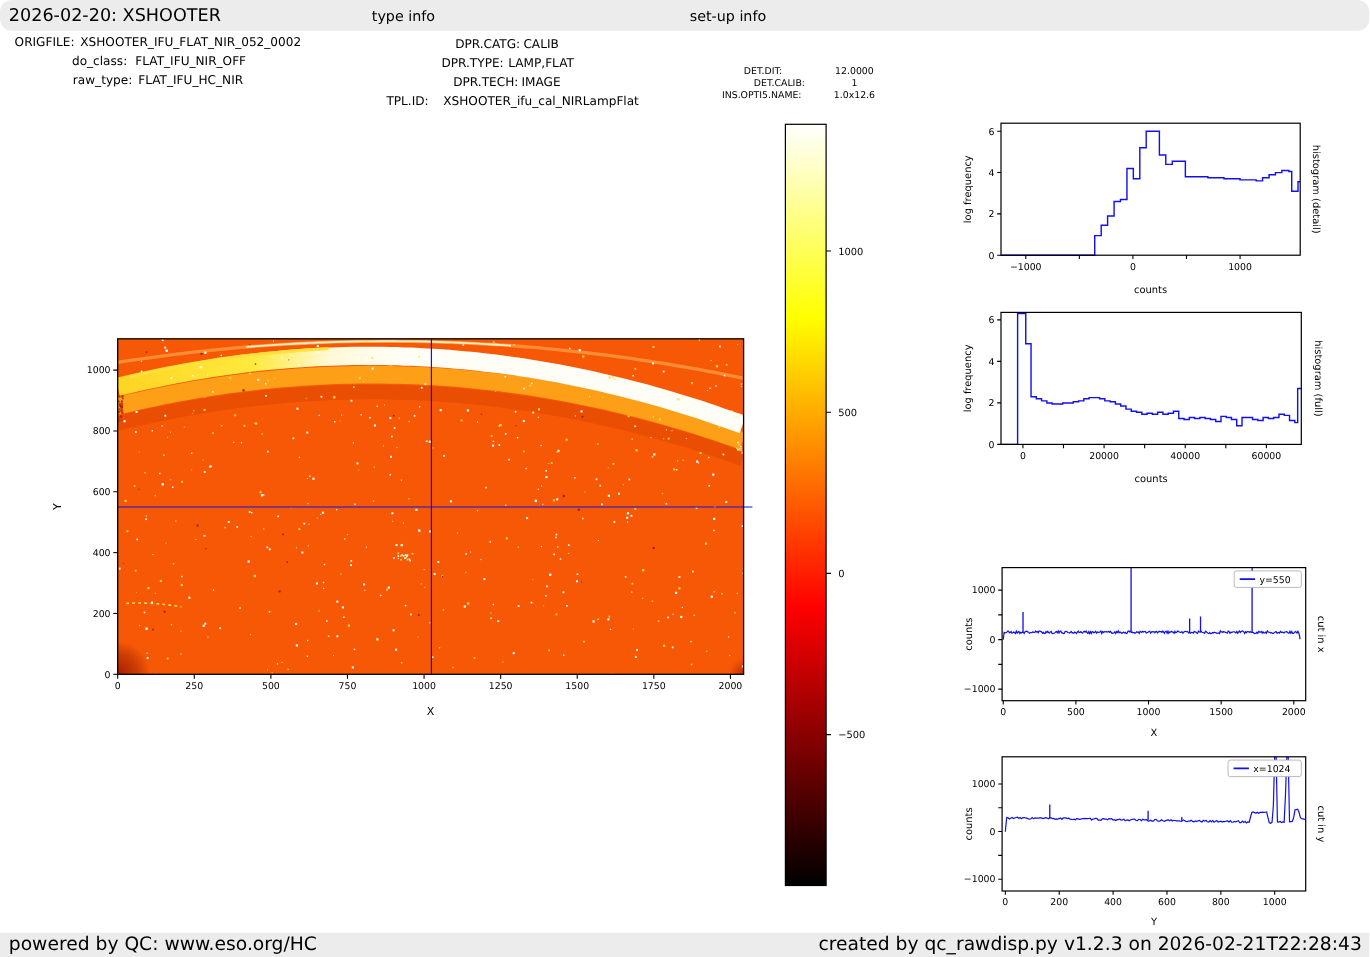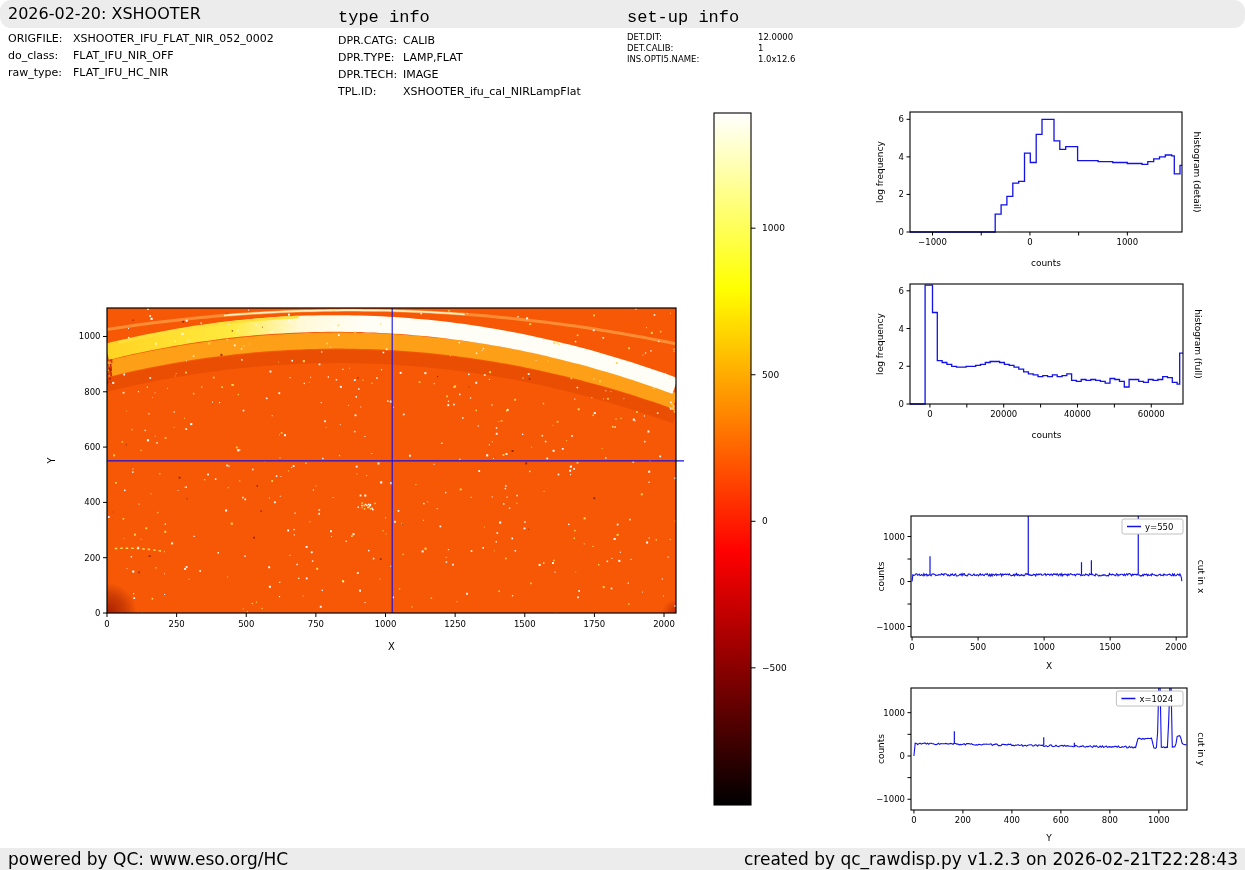--- a/index.html
+++ b/index.html
@@ -2,23 +2,23 @@
 <html><head>
 <meta charset="utf-8">
 <style>
   html,body{margin:0;padding:0;}
   body{width:1245px;height:870px;position:relative;background:#ffffff;overflow:hidden;
        font-family:"DejaVu Sans",sans-serif;color:#000;}
   .bar{position:absolute;left:0;width:1245px;background:#ececec;}
   #header-bar{top:0;height:28px;border-radius:11px;}
   #footer-bar{top:848px;height:32px;font-size:17px;}
   #page-title{position:absolute;left:8px;top:4px;font-size:16px;white-space:nowrap;}
-  .sec-label{position:absolute;top:8px;font-size:17px;white-space:nowrap;font-family:Liberation Mono, monospace;}
-  .kv-block{position:absolute;font-size:11px;line-height:17px;white-space:nowrap;}
-  .kv-block.small{font-size:8.5px;line-height:11px;}
+  .sec-label{position:absolute;top:8px;font-size:13px;white-space:nowrap;}
+  .kv-block{position:absolute;font-size:11px;line-height:17px;white-space:nowrap;text-align:center;}
+  .kv-block.small{font-size:8.5px;line-height:11px;margin-top:28px;}
   .kv-label{display:inline-block;width:65px;}
   .kv-block.small .kv-label{width:131px;}
   #file-info-block{left:8px;top:30px;}
   #type-info-block{left:338px;top:32px;}
   #setup-info-block{left:627px;top:32px;}
   #footer-left{position:absolute;left:8px;top:0;line-height:22px;}
   #footer-right{position:absolute;right:7px;top:0;line-height:22px;}
   #figure-area{position:absolute;left:0;top:28px;width:1245px;height:820px;}
   .chart-svg{position:absolute;}
   svg text{font-family:"DejaVu Sans",sans-serif;fill:#000;}

